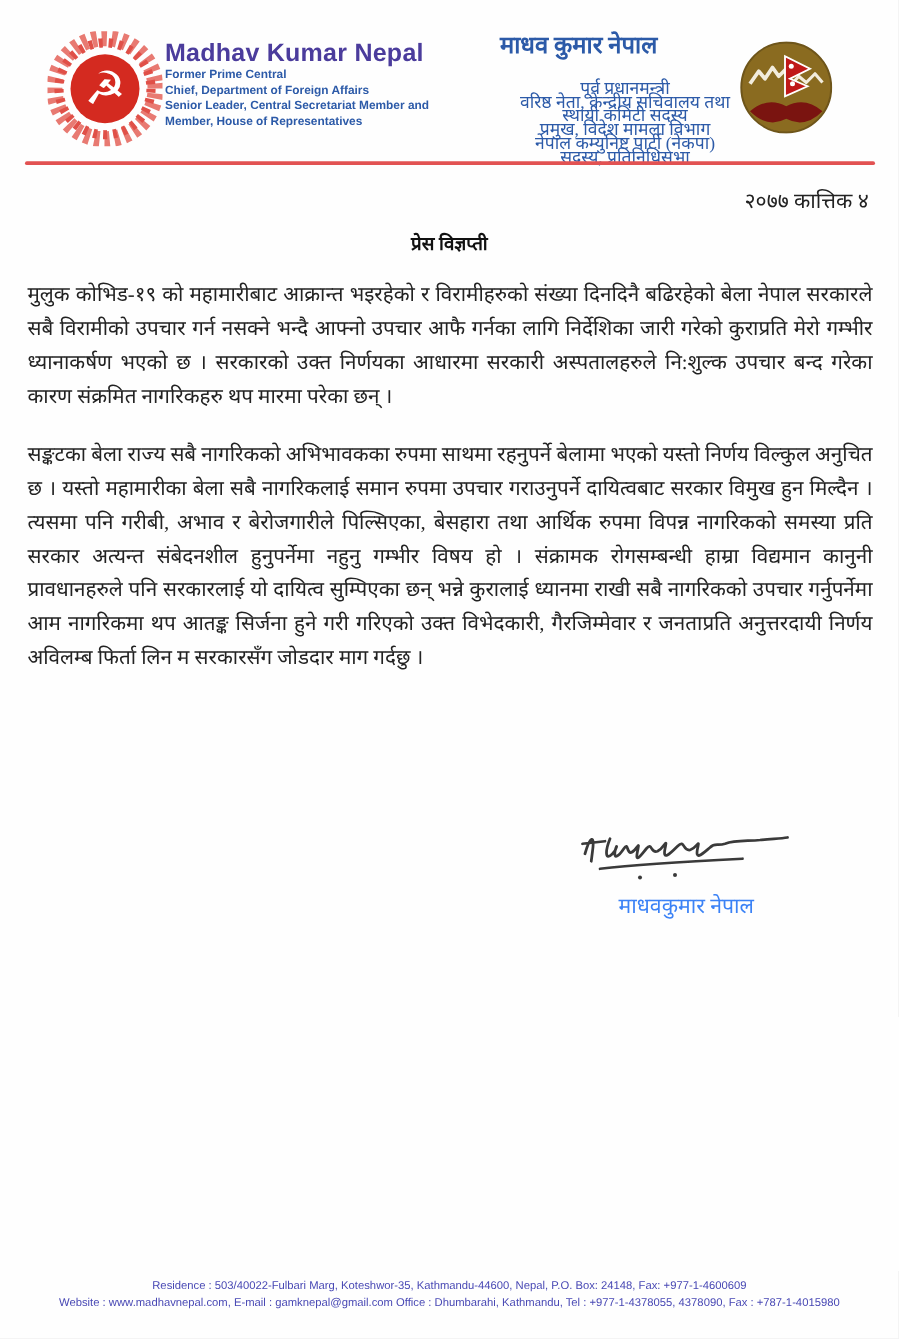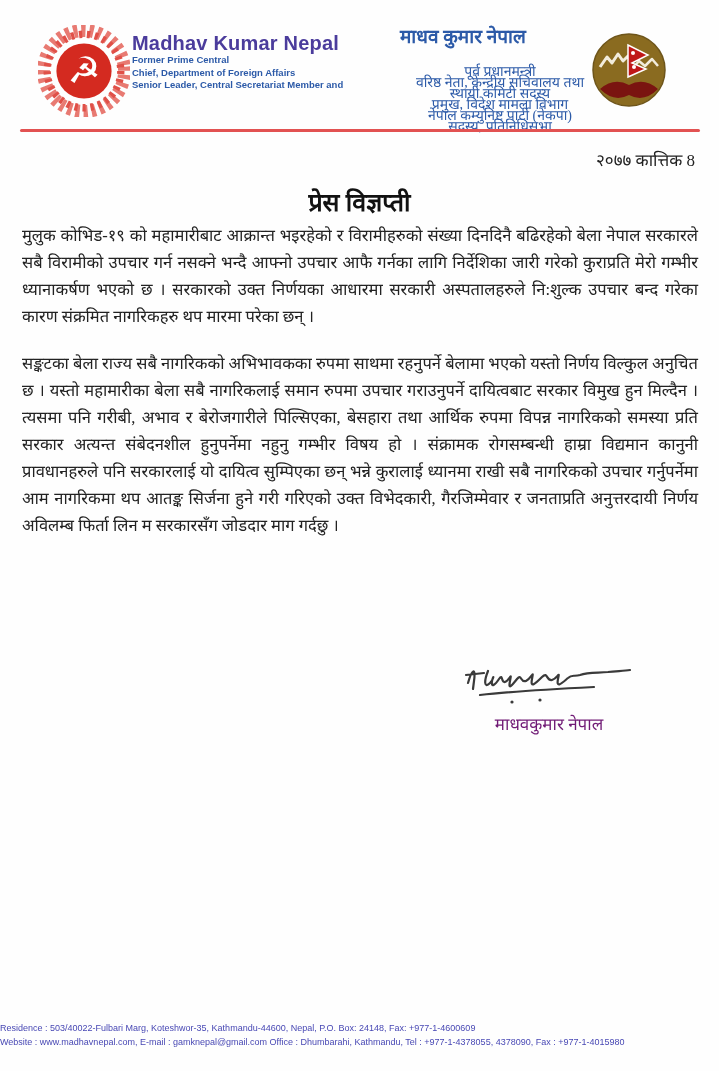--- a/index.html
+++ b/index.html
@@ -36,34 +36,34 @@
     position:absolute;left:20px;right:19px;top:129px;height:3px;
     background:#e25252;border-radius:2px;
   }
   
   .date{
     position:absolute;top:148px;right:24px;
     font-size:17px;color:#222;
   }
   .title{
     position:absolute;top:184px;left:0;right:0;text-align:center;
-    font-size:25px;font-weight:bold;color:#111;
+    font-size:15px;font-weight:bold;color:#111;
   }
   .bodytext{
     position:absolute;top:222px;left:22px;right:21px;
     font-size:16.5px;line-height:27px;text-align:justify;color:#222;
   }
   .bodytext p{margin:0 0 20px 0;}
   
   .sig-block{position:absolute;top:655px;right:55px;width:230px;text-align:center;}
   .sig-img{width:190px;height:55px;display:block;margin:0 auto;}
-  .sig-name{font-size:17px;color:#701a75;margin-top:2px;}
+  .sig-name{font-size:17px;color:#3b82f6;margin-top:2px;}
   
   .footer{
-    position:absolute;left:0;right:0;bottom:22px;
+    position:absolute;left:0;right:0;bottom:22px;text-align:center;
     font-family:"Liberation Sans","DejaVu Sans",sans-serif;
     color:#4848b4;
   }
   .footer .f1{font-size:9px;line-height:14px;}
   .footer .f2{font-size:9px;line-height:14px;}
 </style>
 </head>
 <body>
 
 <div class="page">
@@ -77,20 +77,21 @@
         <circle cx="50" cy="50" r="30" fill="#d42a20"></circle>
         <text x="50" y="63" text-anchor="middle" font-size="40" fill="#ffffff" font-family="'DejaVu Sans',sans-serif">☭</text>
       </svg>
     </div>
 
     <div class="hdr-left">
       <div class="name">Madhav Kumar Nepal</div>
       <div class="line">Former Prime Central</div>
       <div class="line">Chief, Department of Foreign Affairs</div>
       <div class="line">Senior Leader, Central Secretariat Member and</div>
+      <div class="line">Member, House of Representatives</div>
     </div>
 
     <div class="hdr-right">
       <div class="name">माधव कुमार नेपाल</div>
       <div class="line">पूर्व प्रधानमन्त्री</div>
       <div class="line">वरिष्ठ नेता, केन्द्रीय सचिवालय तथा</div>
       <div class="line">स्थायी कमिटी सदस्य</div>
       <div class="line">प्रमुख, विदेश मामला विभाग</div>
       <div class="line">नेपाल कम्युनिष्ट पार्टी (नेकपा)</div>
       <div class="line">सदस्य, प्रतिनिधिसभा</div>
@@ -107,21 +108,21 @@
         <circle cx="41" cy="20" r="2" fill="#ffffff"></circle>
         <circle cx="42" cy="34" r="2" fill="#ffffff"></circle>
 
         <path d="M8 56 Q22 44 37 52 Q52 44 66 56 Q52 70 37 62 Q22 70 8 56 Z" fill="#7a1410"></path>
       </svg>
     </div>
 
     <div class="hdr-rule"></div>
   </div>
 
-  <div class="date">२०७७ कात्तिक 8</div>
+  <div class="date">२०७७ कात्तिक ४</div>
 
   <div class="title">प्रेस विज्ञप्ती</div>
 
   <div class="bodytext">
     <p>मुलुक कोभिड-१९ को महामारीबाट आक्रान्त भइरहेको र विरामीहरुको संख्या दिनदिनै बढिरहेको बेला नेपाल सरकारले सबै विरामीको उपचार गर्न नसक्ने भन्दै आफ्नो उपचार आफै गर्नका लागि निर्देशिका जारी गरेको कुराप्रति मेरो गम्भीर ध्यानाकर्षण भएको छ । सरकारको उक्त निर्णयका आधारमा सरकारी अस्पतालहरुले नि:शुल्क उपचार बन्द गरेका कारण संक्रमित नागरिकहरु थप मारमा परेका छन् ।</p>
     <p>सङ्कटका बेला राज्य सबै नागरिकको अभिभावकका रुपमा साथमा रहनुपर्ने बेलामा भएको यस्तो निर्णय विल्कुल अनुचित छ । यस्तो महामारीका बेला सबै नागरिकलाई समान रुपमा उपचार गराउनुपर्ने दायित्वबाट सरकार विमुख हुन मिल्दैन । त्यसमा पनि गरीबी, अभाव र बेरोजगारीले पिल्सिएका, बेसहारा तथा आर्थिक रुपमा विपन्न नागरिकको समस्या प्रति सरकार अत्यन्त संबेदनशील हुनुपर्नेमा नहुनु गम्भीर विषय हो ।  संक्रामक रोगसम्बन्धी हाम्रा विद्यमान कानुनी प्रावधानहरुले पनि सरकारलाई यो दायित्व सुम्पिएका छन् भन्ने कुरालाई ध्यानमा राखी सबै नागरिकको उपचार गर्नुपर्नेमा आम नागरिकमा थप आतङ्क सिर्जना हुने गरी गरिएको उक्त विभेदकारी, गैरजिम्मेवार र जनताप्रति अनुत्तरदायी निर्णय अविलम्ब फिर्ता लिन म सरकारसँग जोडदार माग गर्दछु ।</p>
   </div>
 
   <div class="sig-block">
     <svg class="sig-img" viewBox="0 0 190 55">
@@ -133,16 +134,16 @@
                C118 19 120 22 126 20 C134 17 144 18 154 17 C162 16 170 16 176 15" fill="none" stroke="#3a3a3a" stroke-width="2.2" stroke-linecap="round"></path>
       <path d="M26 40 C60 36 100 34 140 32" fill="none" stroke="#3a3a3a" stroke-width="2.2" stroke-linecap="round"></path>
       <circle cx="58" cy="47" r="1.6" fill="#3a3a3a"></circle>
       <circle cx="86" cy="45" r="1.6" fill="#3a3a3a"></circle>
     </svg>
     <div class="sig-name">माधवकुमार नेपाल</div>
   </div>
 
   <div class="footer">
     <div class="f1">Residence : 503/40022-Fulbari Marg, Koteshwor-35, Kathmandu-44600, Nepal, P.O. Box: 24148, Fax: +977-1-4600609</div>
-    <div class="f2">Website : www.madhavnepal.com, E-mail : gamknepal@gmail.com  Office : Dhumbarahi, Kathmandu, Tel : +977-1-4378055, 4378090, Fax : +977-1-4015980</div>
+    <div class="f2">Website : www.madhavnepal.com, E-mail : gamknepal@gmail.com  Office : Dhumbarahi, Kathmandu, Tel : +977-1-4378055, 4378090, Fax : +787-1-4015980</div>
   </div>
 
 </div>
 
 </body></html>

